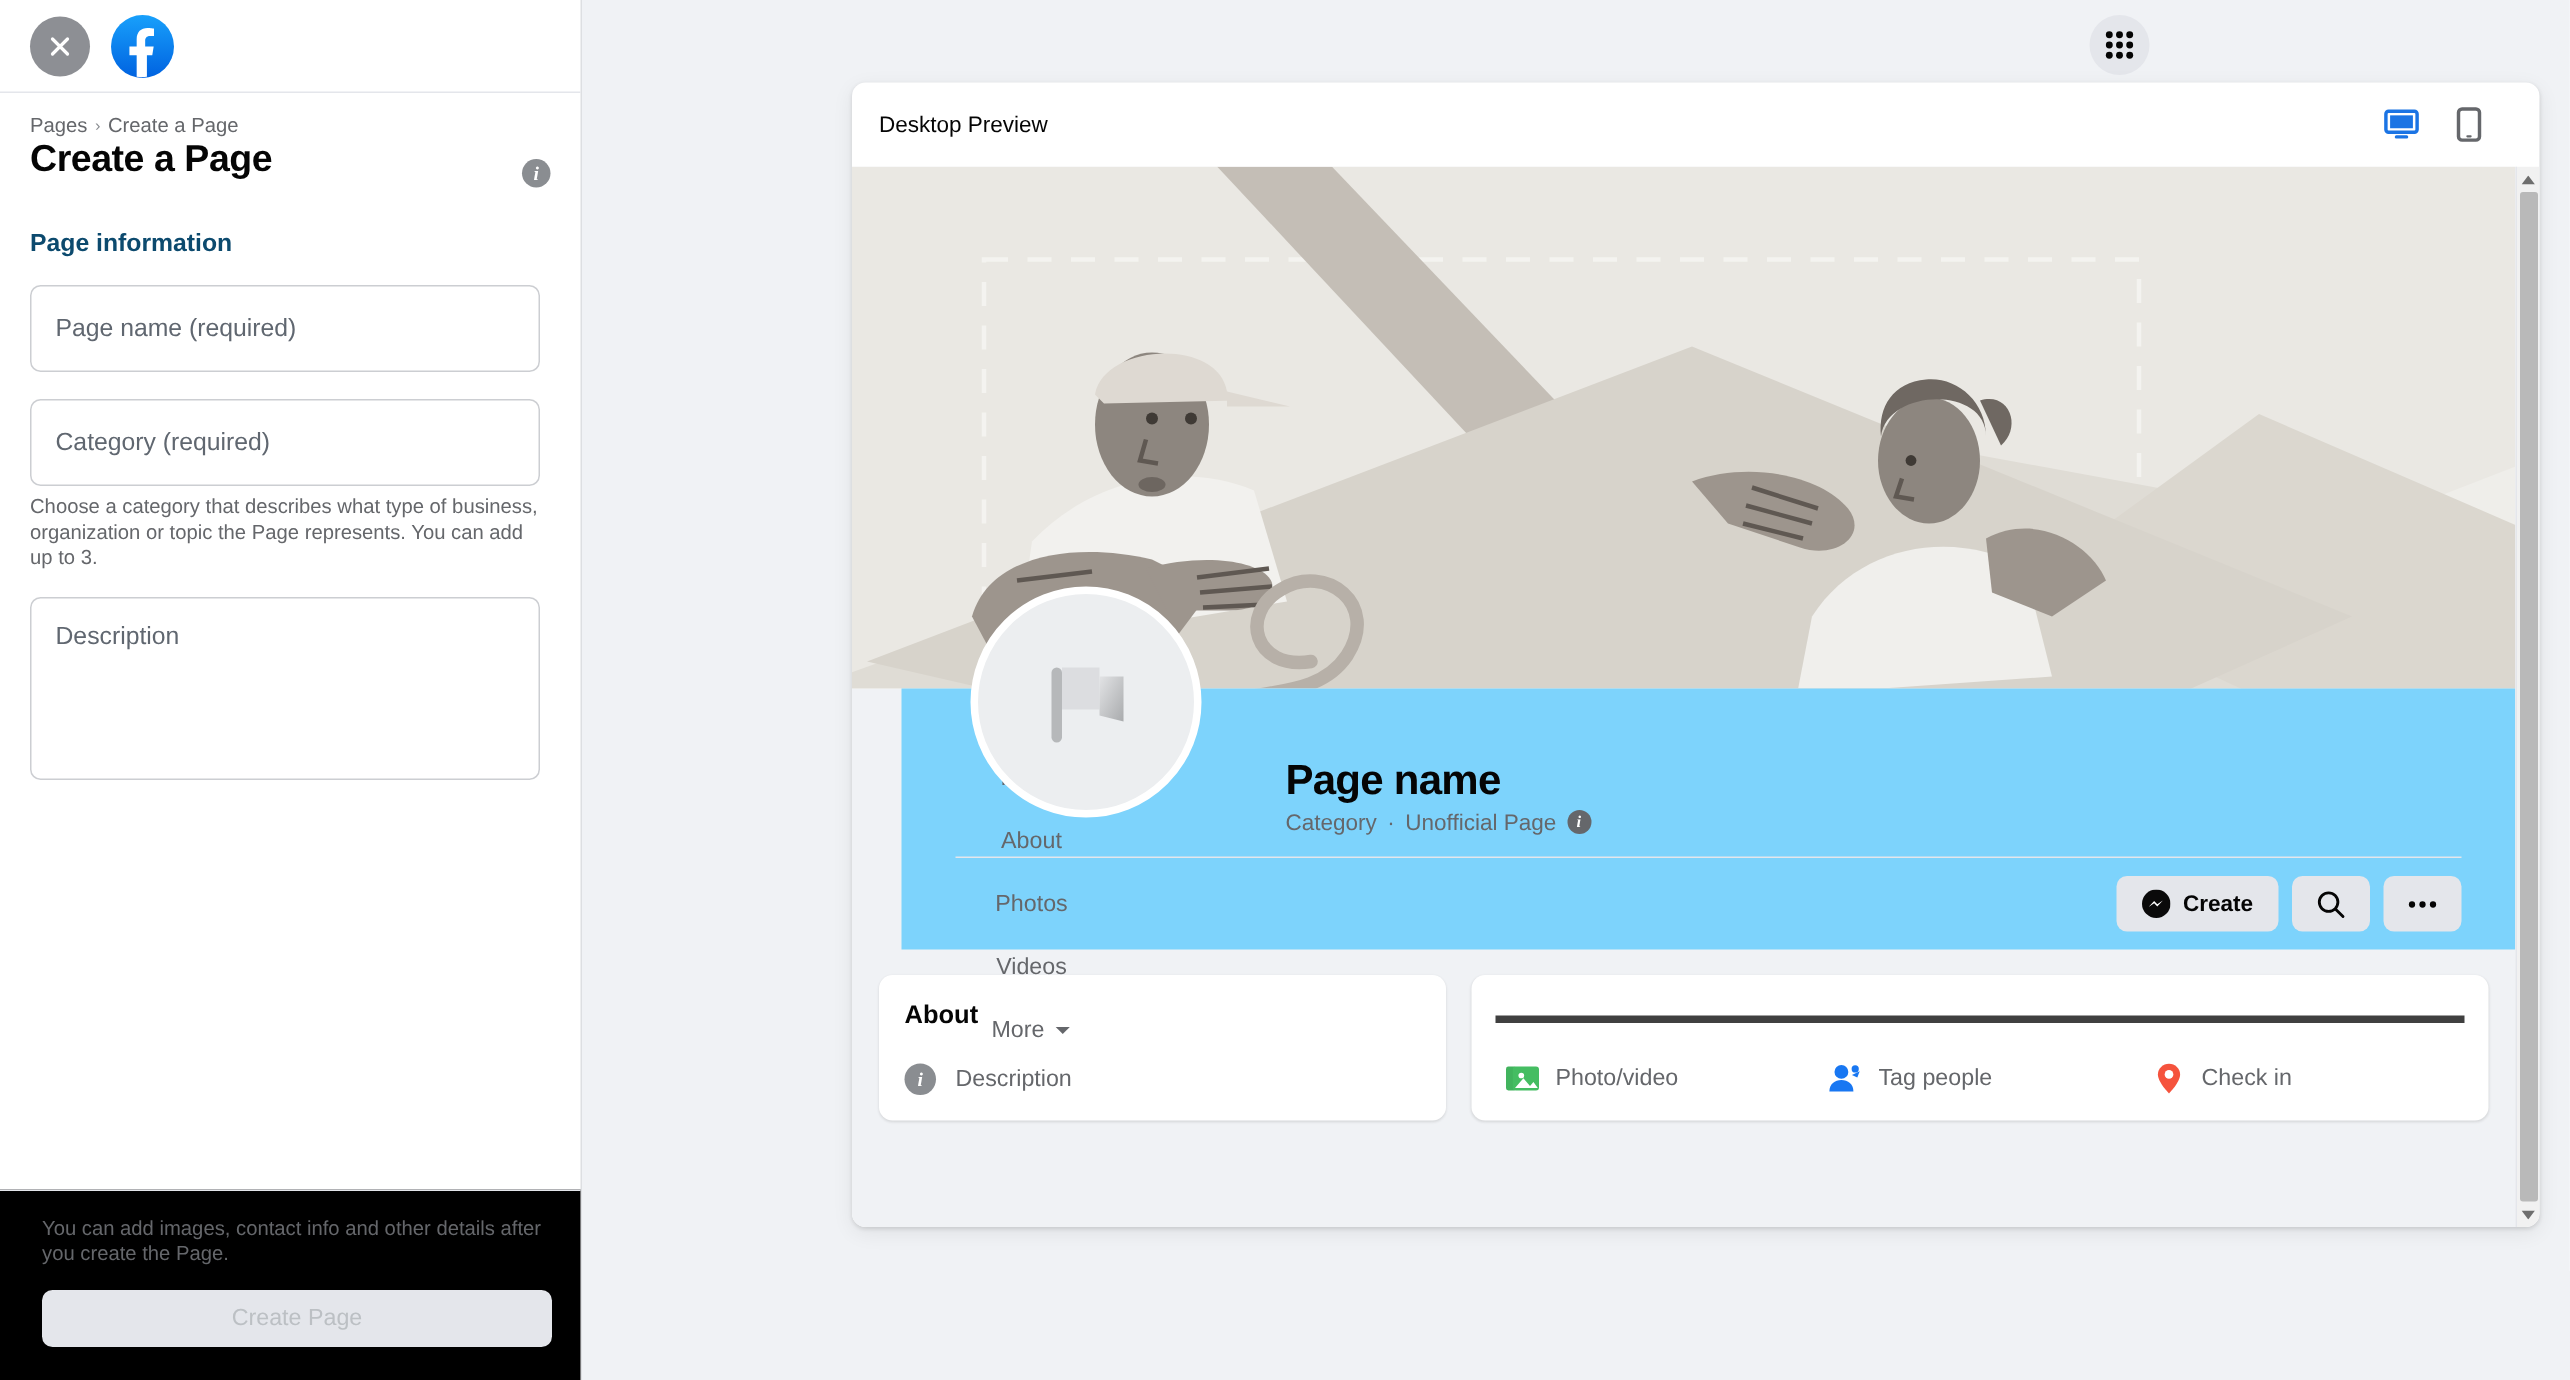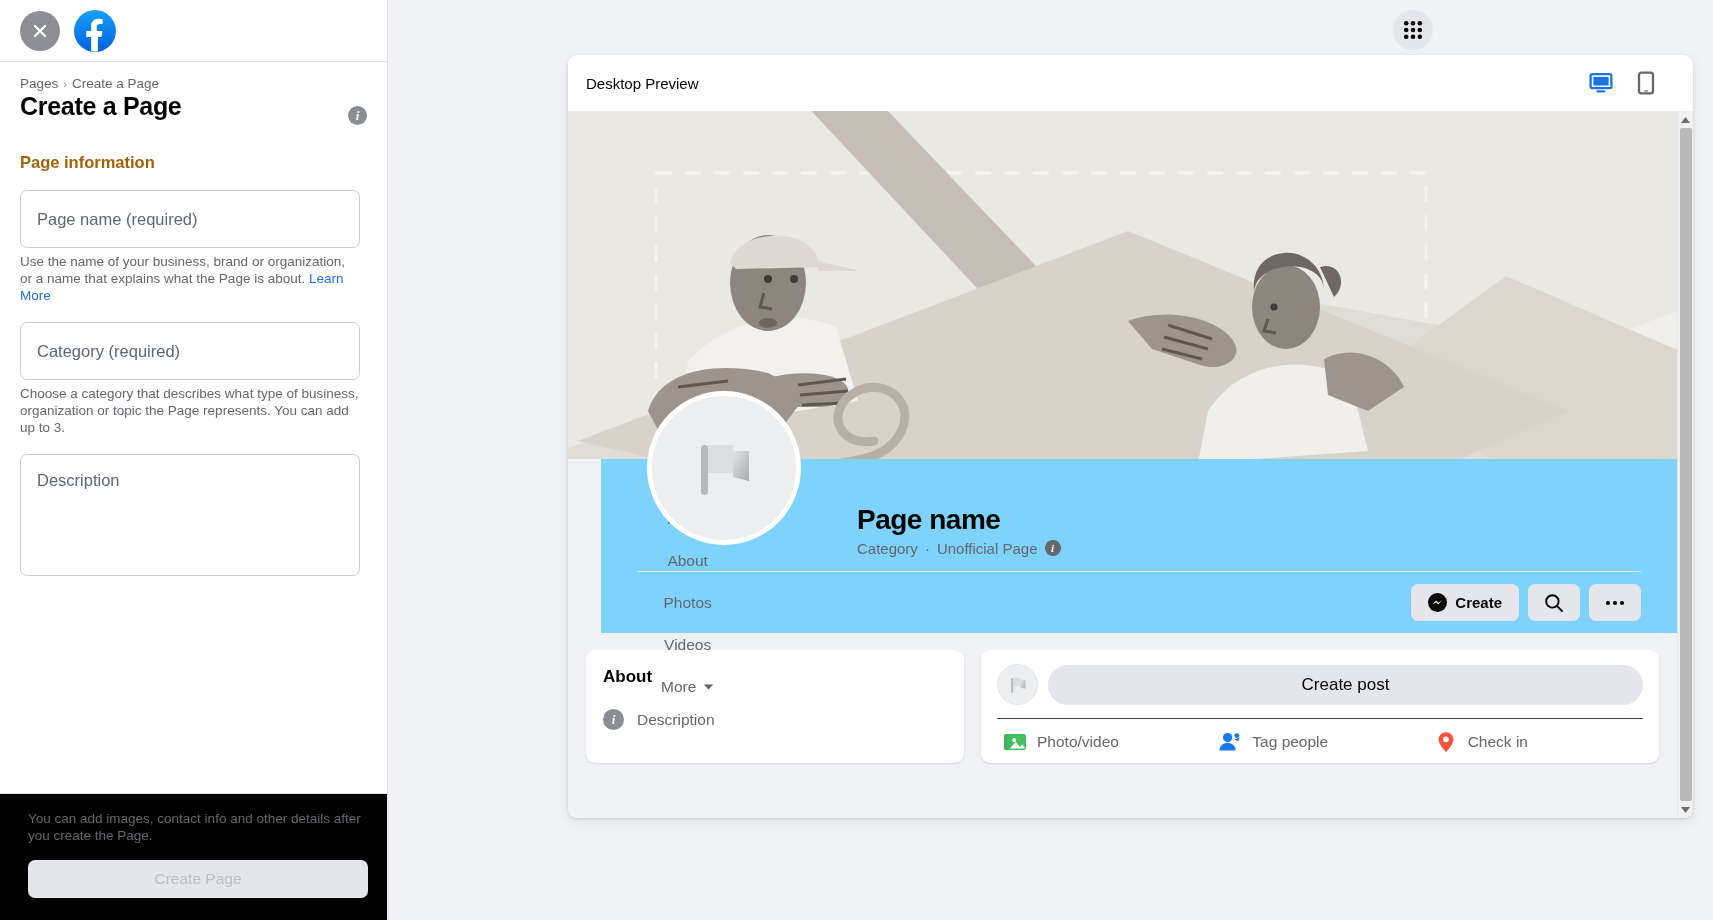--- a/index.html
+++ b/index.html
@@ -42,21 +42,21 @@
   .breadcrumb .sep { font-size: 11px; color: #8a8d91; }
   .title-row { display: flex; align-items: flex-start; justify-content: space-between; }
   .page-title { font-size: 25px; font-weight: bold; color: #050505; letter-spacing: -0.3px; }
   .info-circle {
     width: 19px; height: 19px; border-radius: 50%;
     background: #8a8d91; color: #fff; font-size: 13px;
     font-family: "Liberation Serif", serif; font-style: italic; font-weight: bold;
     display: flex; align-items: center; justify-content: center;
     margin-top: 14px; cursor: pointer; flex: 0 0 auto;
   }
-  .section-title { font-size: 16.5px; font-weight: bold; color: #a16207; margin-top: 28px; }
+  .section-title { font-size: 16.5px; font-weight: bold; color: #0c4a6e; margin-top: 28px; }
 
   .field {
     margin-top: 18px; width: 340px; height: 58px;
     border: 1px solid #ccced2; border-radius: 7px;
     display: flex; align-items: center; padding: 0 16px;
     font-size: 16.5px; color: #606770; background: #fff;
     cursor: text;
   }
   .field.textarea { height: 122px; align-items: flex-start; padding-top: 16px; }
   .field-help { font-size: 13.5px; color: #65676b; line-height: 17px; margin-top: 5px; width: 340px; }
@@ -187,22 +187,22 @@
     border: 1px solid #e4e6eb; display: flex; align-items: center;
     justify-content: center; flex: 0 0 auto;
   }
   .composer-input {
     flex: 1 1 auto; height: 40px; background: #e4e6eb;
     border-radius: 20px; display: flex; align-items: center;
     justify-content: center; font-size: 17px; color: #050505;
     cursor: pointer;
   }
   .composer-actions {
-    display: flex; margin-top: 13px; border-top: 1px solid #404040;
-    padding-top: 2px;
+    display: flex; margin-top: 13px; border-top: 5px solid #404040;
+    padding-top: 16px;
     justify-content: space-between;
   }
   .composer-action {
     flex: 1 1 0; display: flex; align-items: center; gap: 10px;
     padding: 9px 6px; border-radius: 7px; cursor: pointer;
     font-size: 15.5px; color: #65676b; justify-content: flex-start;
   }
   .ca-label { white-space: nowrap; }
 
   
@@ -258,21 +258,20 @@
       <div class="title-row">
         <h1 class="page-title">Create a Page</h1>
         <span class="info-circle">i</span>
       </div>
 
       <h2 class="section-title">Page information</h2>
 
       <div class="field">
         <span>Page name (required)</span>
       </div>
-      <p class="field-help"><span>Use the name of your business, brand or organization, or a name that explains what the Page is about.</span> <span class="link">Learn More</span></p>
 
       <div class="field">
         <span>Category (required)</span>
       </div>
       <p class="field-help">Choose a category that describes what type of business, organization or topic the Page represents. You can add up to 3.</p>
 
       <div class="field textarea">
         <span>Description</span>
       </div>
 
@@ -471,38 +470,20 @@
 
             <div class="card about-card">
               <div class="about-title">About</div>
               <div class="about-row">
                 <span class="about-icon">i</span>
                 <span class="about-text">Description</span>
               </div>
             </div>
 
             <div class="card composer-card">
-              <div class="composer-top">
-                <div class="avatar-small">
-                  <svg width="22" height="22" viewBox="0 0 74 74">
-                    <defs>
-                      <linearGradient id="flg2" x1="0" y1="0" x2="1" y2="1">
-                        <stop offset="0" stop-color="#e2e3e5"></stop>
-                          <stop offset="1" stop-color="#a9abad"></stop>
-                      </linearGradient>
-                    </defs>
-                    <rect x="14" y="14" width="7" height="50" rx="3.5" fill="#b6b8ba"></rect>
-                    <path d="M21 14 H46 V42 H21 Z" fill="#dcdde0"></path>
-                    <path d="M46 20 H62 V50 L46 46 Z" fill="url(#flg2)"></path>
-                  </svg>
-                </div>
-                <div class="composer-input">
-                  <span>Create post</span>
-                </div>
-              </div>
               <div class="composer-actions">
                 <div class="composer-action">
                   <svg width="24" height="24" viewBox="0 0 24 24">
                     <rect x="1" y="4" width="7" height="16" rx="1.6" fill="#41b35d"></rect>
                     <rect x="5.5" y="4" width="17.5" height="16" rx="2" fill="#45bd62"></rect>
                     <circle cx="11.2" cy="10" r="1.9" fill="#ffffff"></circle>
                     <path d="M7 18.4 L12.6 11.8 L17 17 L19.3 14.3 L22.2 18.4 Z" fill="#ffffff"></path>
                   </svg>
                   <span class="ca-label">Photo/video</span>
                 </div>

